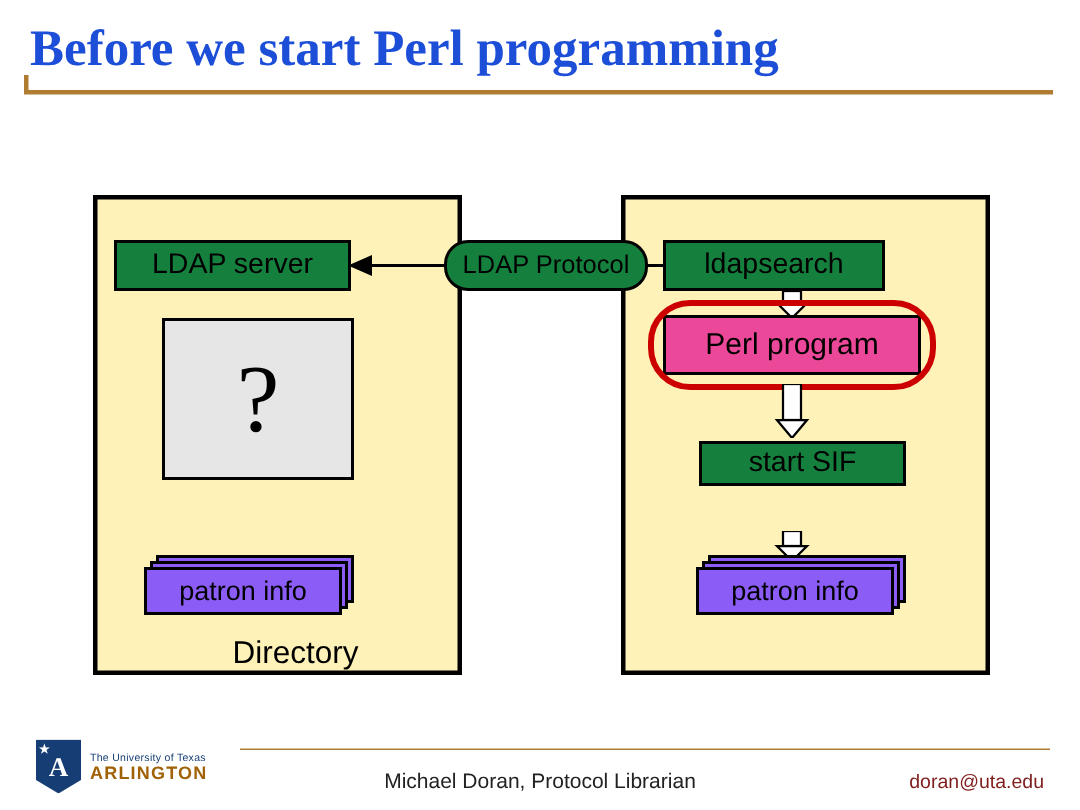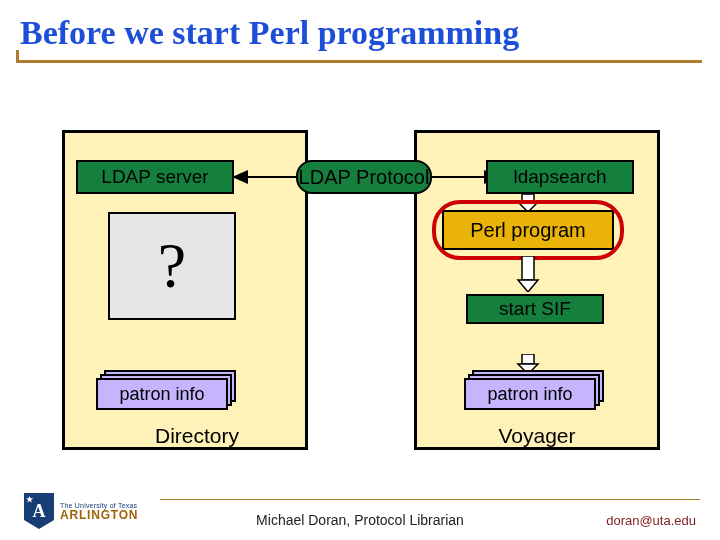--- a/index.html
+++ b/index.html
@@ -24,49 +24,49 @@
   .panel.right { left: 414px; top: 130px; width: 246px; height: 320px; }
 
   .box {
     position: absolute; background: #15803d; border: 2px solid #000;
     text-align: center; display: flex; align-items: center; justify-content: center;
     font-size: 19px;
   }
   .box.small { height: 34px; }
 
   .ldap-server { left: 76px; top: 160px; width: 158px; height: 34px; }
-  .protocol { left: 296px; top: 160px; width: 136px; height: 34px; font-size: 20px; border-radius: 16px; }
-  .ldapsearch { left: 442px; top: 160px; width: 148px; height: 34px; margin-left: 44px; }
+  .protocol { left: 296px; top: 160px; width: 136px; height: 34px; font-size: 17px; border-radius: 16px; }
+  .ldapsearch { left: 442px; top: 160px; width: 148px; height: 34px; }
 
   .qbox {
     position: absolute; left: 108px; top: 212px; width: 128px; height: 108px;
     background: #e6e6e6; border: 2px solid #000;
     display: flex; align-items: center; justify-content: center;
     font-size: 64px; font-family: Georgia, serif;
   }
 
   .perlprog {
     position: absolute; left: 442px; top: 210px; width: 172px; height: 40px;
-    background: #eab308; border: 2px solid #000;
+    background: #ec4899; border: 2px solid #000;
     display: flex; align-items: center; justify-content: center; font-size: 20px;
   }
   .perl-ring {
     position: absolute; left: 432px; top: 200px; width: 192px; height: 60px;
     border: 4px solid #cc0000; border-radius: 28px;
     pointer-events: none;
   }
 
   .patronsif { left: 466px; top: 294px; width: 138px; height: 30px; font-size: 19px; }
   .pptrnupdt { left: 466px; top: 324px; width: 138px; height: 30px; font-size: 19px; }
 
   .stack {
     position: absolute; width: 140px; height: 36px;
   }
   .stack .layer {
-    position: absolute; width: 132px; height: 32px; background: #c4b5fd; border: 2px solid #000;
+    position: absolute; width: 132px; height: 32px; background: #8b5cf6; border: 2px solid #000;
   }
   .stack .l3 { left: 8px; top: 0; }
   .stack .l2 { left: 4px; top: 4px; }
   .stack .l1 { left: 0; top: 8px; display: flex; align-items: center; justify-content: center; font-size: 18px; }
   .stack-left { left: 96px; top: 370px; }
   .stack-right { left: 464px; top: 370px; }
 
   .syslabel {
     position: absolute; font-size: 21px; text-align: center;
   }
@@ -174,21 +174,20 @@
       <div class="layer l2"></div>
     <div class="layer l1">patron info</div>
   </div>
   <div class="stack stack-right">
     <div class="layer l3"></div>
       <div class="layer l2"></div>
     <div class="layer l1">patron info</div>
   </div>
 
   <div class="syslabel left">Directory</div>
-  <div class="syslabel right">Voyager</div>
 
   <div class="footer">
     <div class="footer-rule"></div>
     <div class="logo">
       <div class="logo-shield">
         <span class="logo-star">★</span>
         <span>A</span>
       </div>
       <div class="logo-text">
         <span class="logo-uni">The University of Texas</span>

